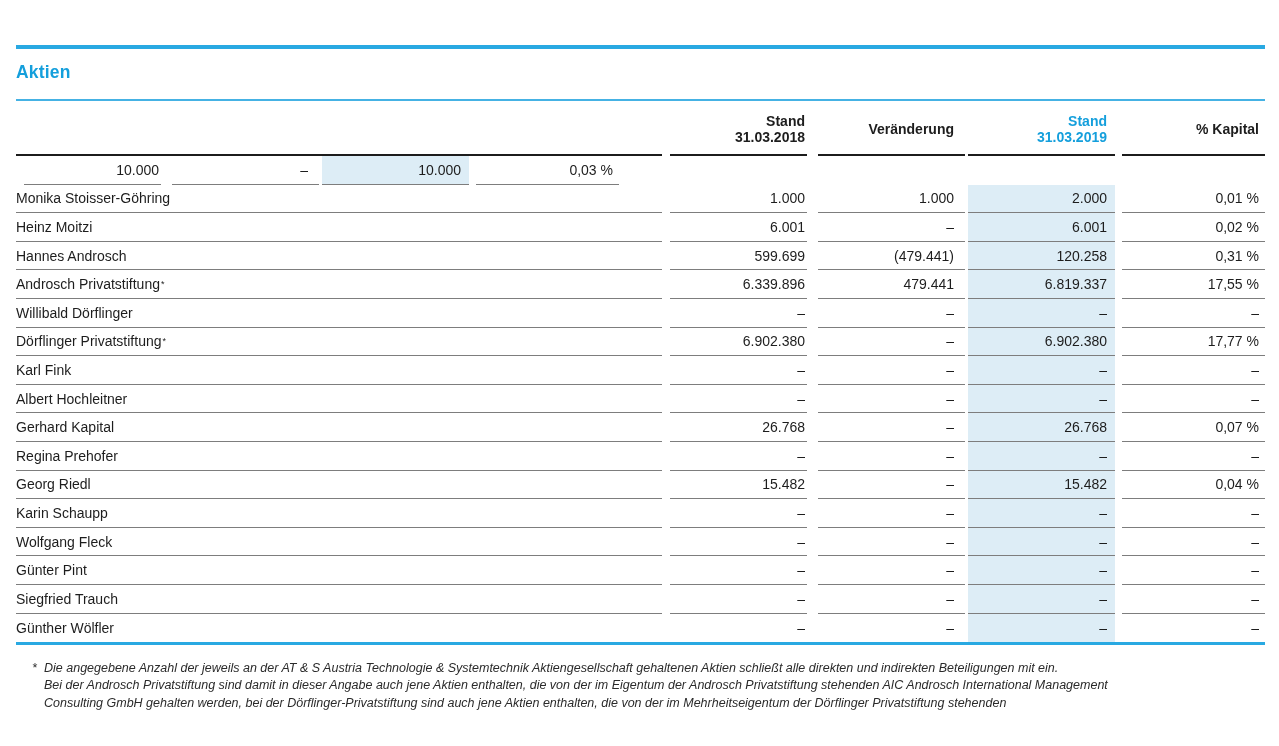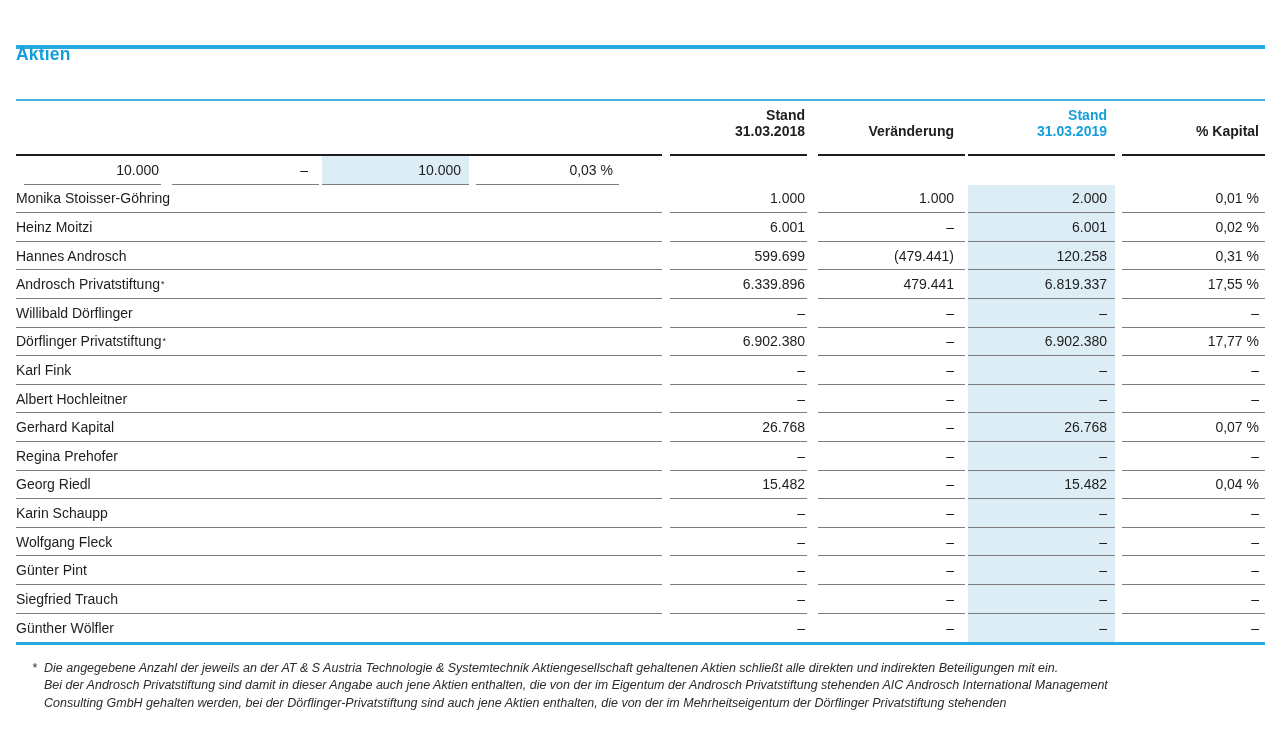--- a/index.html
+++ b/index.html
@@ -11,42 +11,42 @@
     position:relative;
     overflow:hidden;
   }
   .page { position:absolute; inset:0; }
 
   .rule { position:absolute; left:16px; width:1249px; background:#29a9e2; }
   .rule-thick  { top:45px; height:4px; }
   .rule-thin   { top:99px; height:2px; background:#45b2e4; }
 
   .section-title {
-    position:absolute; left:16px; top:44px;
+    position:absolute; left:16px; top:62px;
     font-size:17.5px; font-weight:700; color:#149fdc;
     letter-spacing:0.2px;
   }
 
   .table { position:absolute; left:16px; top:106px; width:1249px; }
 
   .thead { display:flex; height:50px; }
   .trow  { display:flex; height:28.6px; }
 
   .cell  { flex:none; display:flex; align-items:center; }
   .c-name{ width:646px; }
   .c2 { width:137px; padding-right:2px;  justify-content:flex-end; }
   .c3 { width:147px; padding-right:11px; justify-content:flex-end; }
   .c4 { width:147px; padding-right:8px;  justify-content:flex-end; }
   .c5 { width:143px; padding-right:6px;  justify-content:flex-end; }
   .gap   { flex:none; }
   .g1 { width:8px; } .g2 { width:11px; } .g3 { width:3px; } .g4 { width:7px; }
 
   .thead .cell {
     border-bottom:2px solid #1c1c1c;
-    align-items:flex-end; padding-bottom:15px;
+    padding-bottom:2px;
     font-weight:700; font-size:14px; line-height:16px;
     text-align:right; display:flex;
   }
   .thead .hdr-2line { display:flex; flex-direction:column; align-items:flex-end; }
   .thead .c4 { color:#149fdc; }
 
   .trow .cell { border-bottom:1.5px solid #7d7d7d; font-size:14px; }
   .trow .c4 { background:#ddedf6; }
   .trow:last-child .cell { border-bottom:none; }
 

